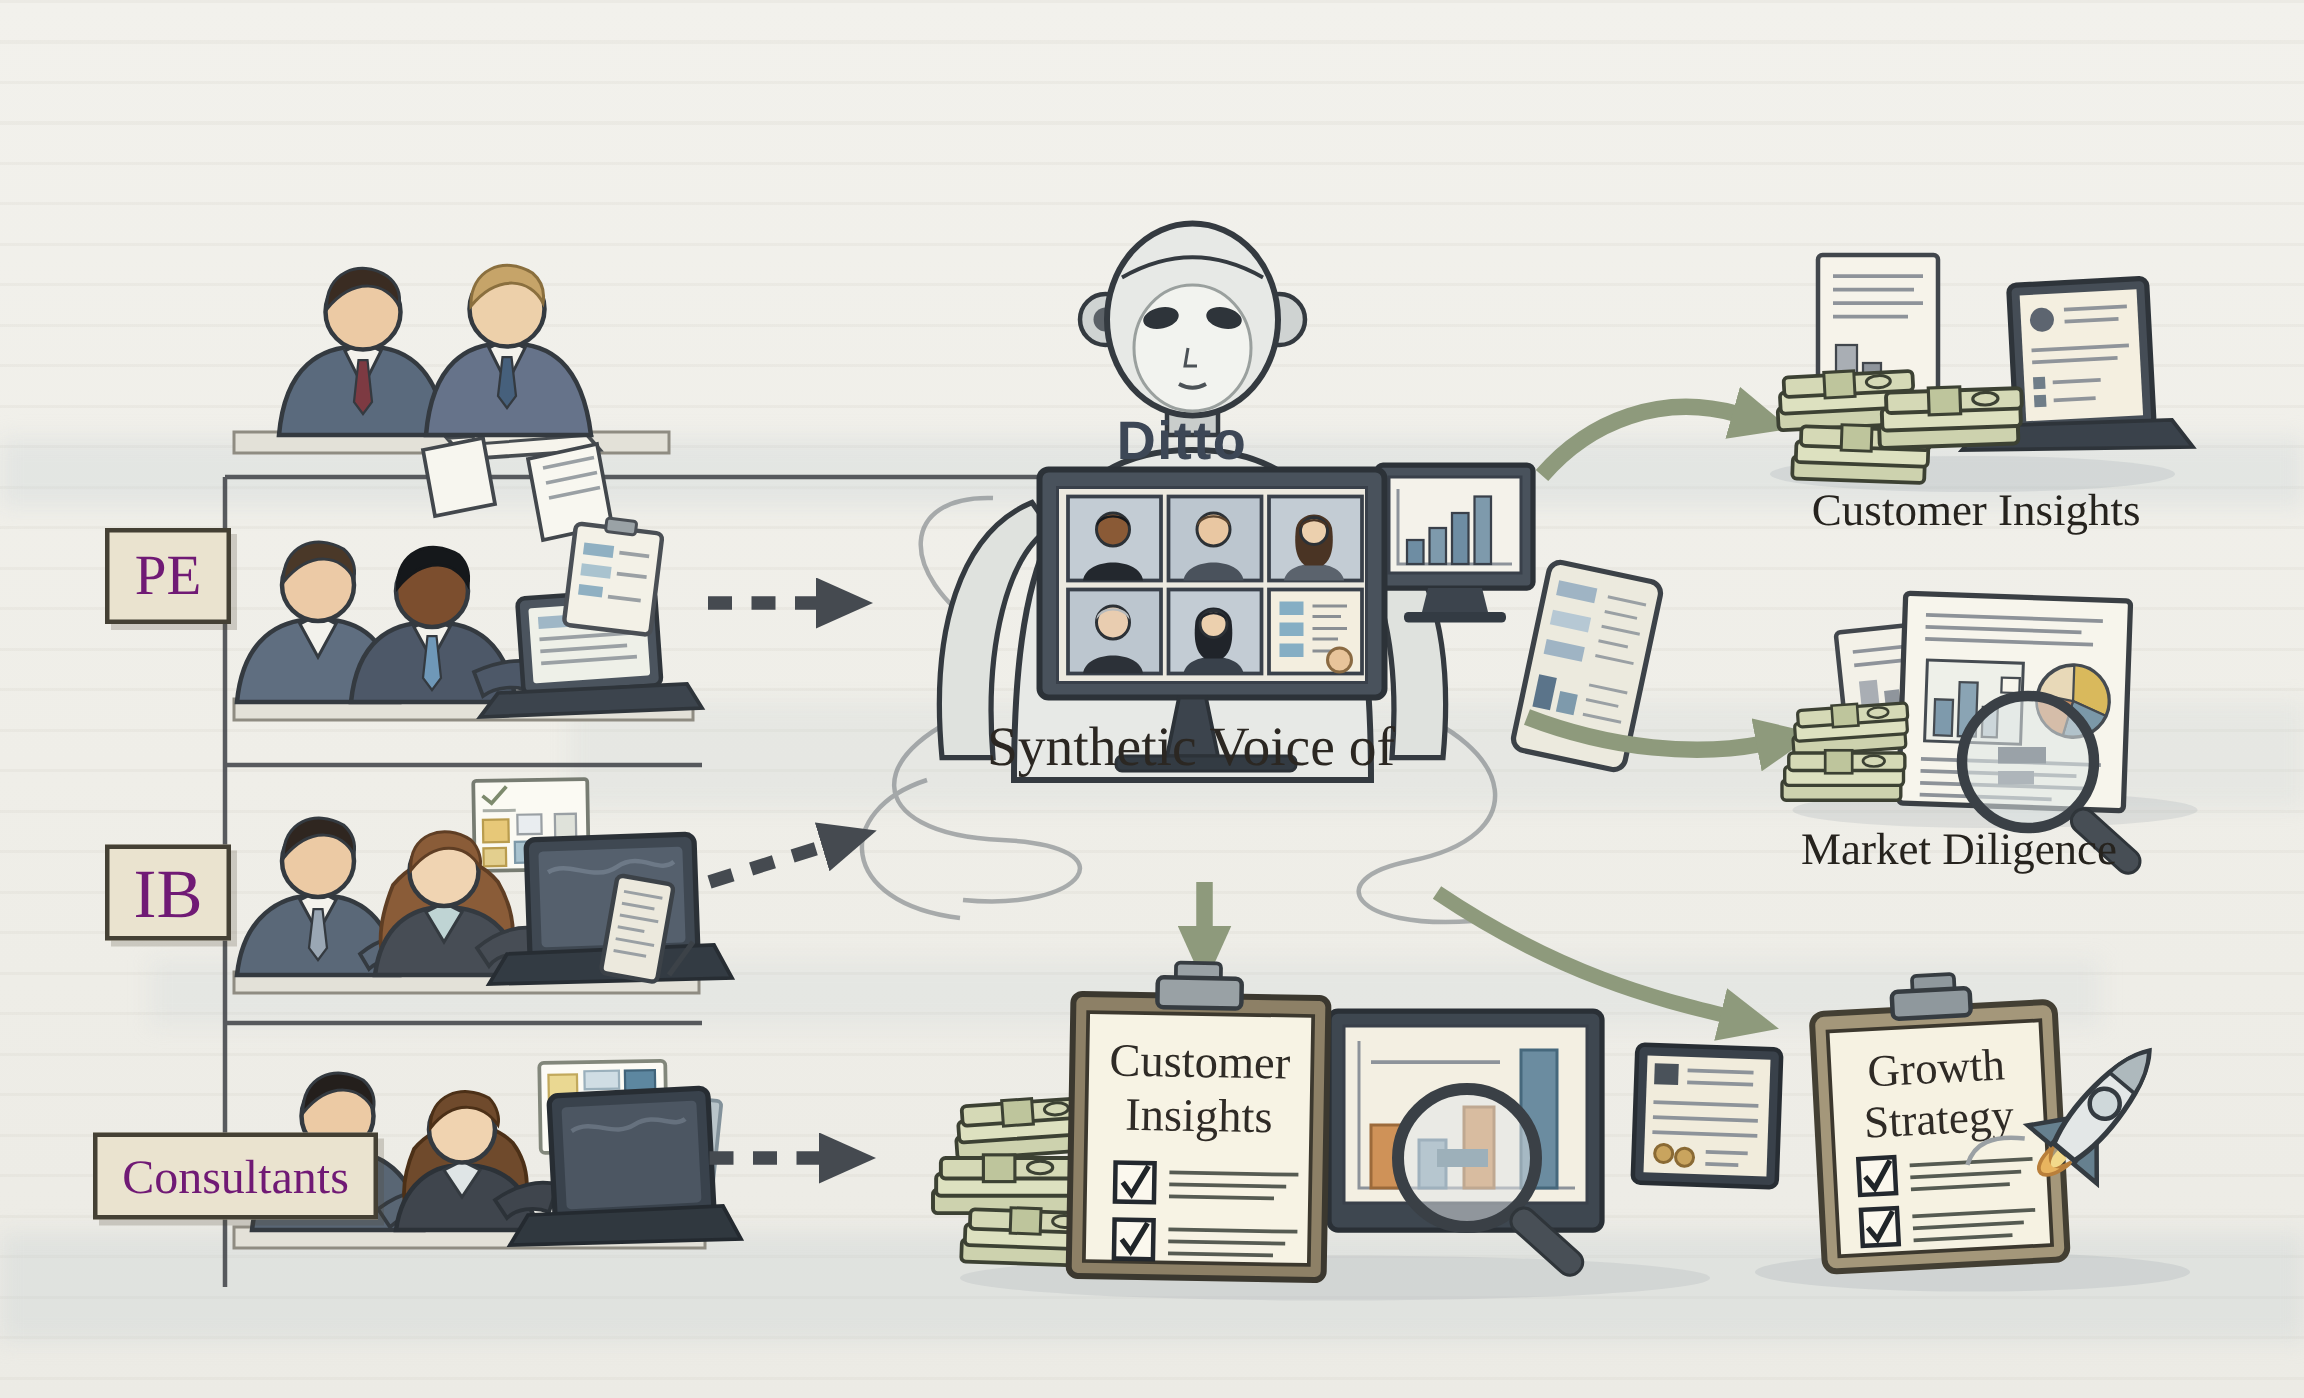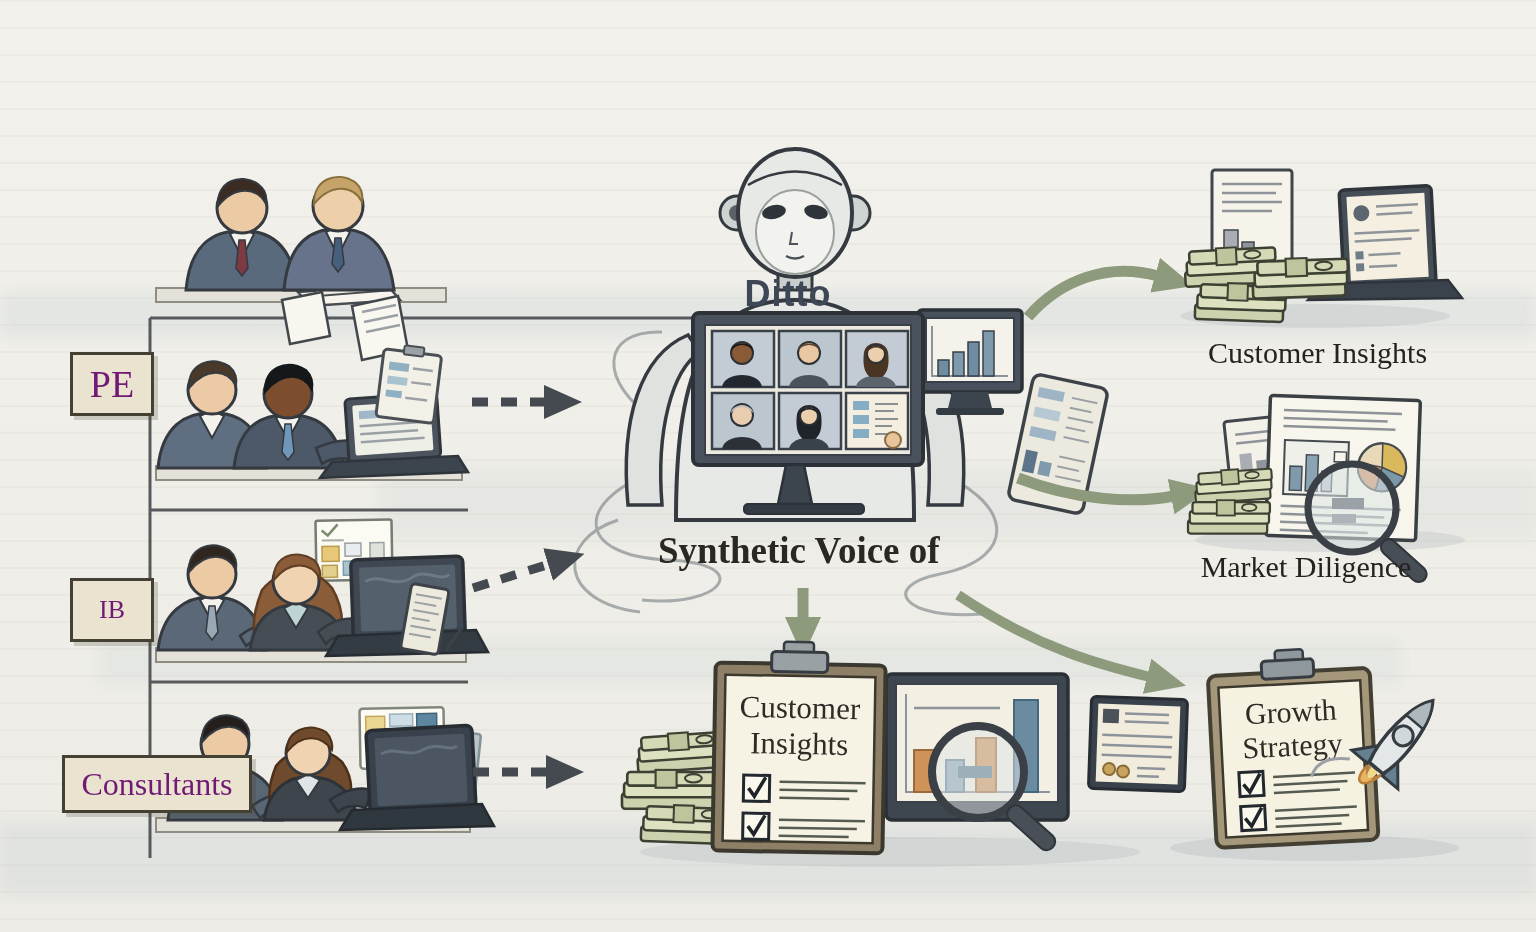--- a/index.html
+++ b/index.html
@@ -15,22 +15,22 @@
   .title{
     position:absolute;left:0;right:0;top:16px;text-align:center;
     font-size:50px;font-weight:600;color:#17181c;letter-spacing:.5px;
   }
   .label-box{
     position:absolute;display:flex;align-items:center;justify-content:center;
     background:#eae3cf;border:3px solid #444034;box-shadow:4px 4px 0 rgba(76,70,52,.22);
     color:#701a75;font-weight:500;
   }
   .caption{
-    position:absolute;left:658px;top:528px;width:380px;
-    font-size:37px;font-weight:700;color:#2b2722;line-height:1.26;
+    position:absolute;left:658px;top:476px;width:380px;
+    font-size:37px;font-weight:400;color:#2b2722;line-height:1.26;
   }
   .out-label{
     position:absolute;text-align:center;font-size:30px;color:#26231e;font-weight:500;
   }
   svg text{font-family:"Liberation Serif", serif;}
   svg .sans{font-family:"Liberation Sans", sans-serif;}
 </style>
 </head>
 <body>
 
@@ -441,23 +441,23 @@
         <g>
           <rect x="744" y="814" width="26" height="26" fill="#fbf8ee" stroke="#23282e" stroke-width="3"></rect>
           <path d="M749,827 L755,835 L766,816" stroke="#1f2428" stroke-width="3.5" fill="none"></path>
           <path d="M780,820 H866 M780,828 H858 M780,836 H850" stroke="#565b52" stroke-width="2.5"></path>
         </g>
       </g>
     </g>
   </svg>
 
   <div class="label-box" style="left:70px;top:352px;width:78px;height:58px;font-size:38px;">PE</div>
-  <div class="label-box" style="left:70px;top:578px;width:78px;height:58px;font-size:26px;">IB</div>
+  <div class="label-box" style="left:70px;top:563px;width:78px;height:58px;font-size:46px;">IB</div>
   <div class="label-box" style="left:62px;top:755px;width:184px;height:52px;font-size:32px;">Consultants</div>
 
   <div class="caption">
     <div>Synthetic Voice of</div>
   </div>
 
-  <div class="out-label" style="left:1180px;top:336px;width:275px;">Customer Insights</div>
+  <div class="out-label" style="left:1180px;top:324px;width:275px;">Customer Insights</div>
   <div class="out-label" style="left:1166px;top:550px;width:280px;">Market Diligence</div>
 
 </div>
 
 </body></html>

